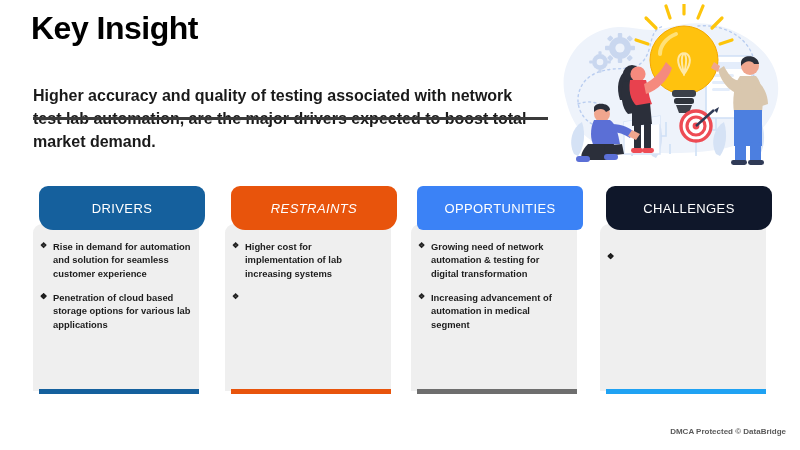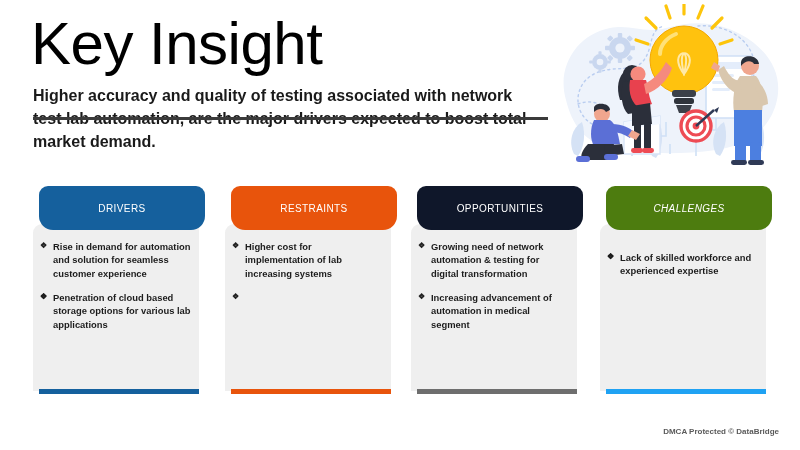--- a/index.html
+++ b/index.html
@@ -7,21 +7,21 @@
     width: 800px; height: 450px;
     background: #ffffff;
     font-family: "Liberation Sans", sans-serif;
     overflow: hidden;
   }
   .slide { position: relative; width: 800px; height: 450px; background: #fff; }
 
   
   .title {
     position: absolute; left: 31px; top: 12px;
-    font-size: 60px; font-weight: 400; color: #000;
+    font-size: 32px; font-weight: 700; color: #000;
     letter-spacing: -0.5px; line-height: 1.05;
   }
   .subtitle {
     position: absolute; left: 33px; top: 84px; width: 505px;
     font-size: 16px; font-weight: 700; color: #1a1a1a;
     line-height: 1.45;
   }
   .divider {
     position: absolute; left: 33px; top: 117px;
     width: 515px; height: 3px; background: #3b3b3b;
@@ -31,21 +31,21 @@
   .art { position: absolute; left: 548px; top: 4px; width: 250px; height: 172px; }
   .art svg { display: block; width: 250px; height: 172px; }
 
   
   .cards { position: absolute; left: 0; top: 186px; width: 800px; height: 215px; }
   .card { position: absolute; top: 0; width: 172px; height: 212px; }
   .card-head {
     position: absolute; left: 6px; top: 0; width: 166px; height: 44px;
     border-radius: 9px 9px 14px 14px;
     display: flex; align-items: center; justify-content: center;
-    color: #ffffff; font-size: 10px; letter-spacing: 0.4px;
+    color: #ffffff; font-size: 13px; letter-spacing: 0.4px;
     font-weight: 400; z-index: 2;
   }
   .card-body {
     position: absolute; left: 0; top: 38px; width: 166px; height: 167px;
     background: #efefef; border-radius: 9px 0 0 0; z-index: 1;
     padding: 16px 8px 4px 7px;
   }
   .card-bar {
     position: absolute; left: 6px; top: 203px; width: 160px; height: 5px; z-index: 3;
   }
@@ -53,21 +53,21 @@
   ul.bullets li {
     position: relative; padding-left: 13px; margin-bottom: 11px;
     font-size: 9.4px; line-height: 1.42; color: #1c1c1c; font-weight: 600;
   }
   ul.bullets li .dia {
     position: absolute; left: 0; top: 0px; font-size: 8px; color: #1c1c1c;
   }
 
   
   .footer {
-    position: absolute; right: 21px; bottom: 14px;
+    position: absolute; right: 14px; bottom: 14px;
     font-size: 8px; color: #5a5a5a; font-weight: 600;
   }
 </style>
 </head>
 <body>
 
 <div class="slide">
 
   <div class="title">Key Insight</div>
   <div class="subtitle">Higher accuracy and quality of testing associated with network test lab automation, are the major drivers expected to boost total market demand.</div>
@@ -238,43 +238,43 @@
       <div class="card-bar" style="background:#15609D;"></div>
     </div>
 
     <div class="card" style="left:225px;">
       <div class="card-body">
         <ul class="bullets">
           <li><span class="dia">❖</span><span>Higher cost for implementation of lab increasing systems</span></li>
           <li><span class="dia">❖</span></li>
         </ul>
       </div>
-      <div class="card-head" style="background:#E8540C;">RESTRAINTS</div>
+      <div class="card-head" style="background:#E8540C;font-style:italic;">RESTRAINTS</div>
       <div class="card-bar" style="background:#E8540C;"></div>
     </div>
 
     <div class="card" style="left:411px;">
       <div class="card-body">
         <ul class="bullets">
           <li><span class="dia">❖</span><span>Growing need of network automation &amp; testing for digital transformation</span></li>
           <li><span class="dia">❖</span><span>Increasing advancement of automation in medical segment</span></li>
         </ul>
       </div>
-      <div class="card-head" style="background:#0f172a;">OPPORTUNITIES</div>
+      <div class="card-head" style="background:#3b82f6;border-radius:6px;">OPPORTUNITIES</div>
       <div class="card-bar" style="background:#6E6E6E;"></div>
     </div>
 
     <div class="card" style="left:600px;">
       <div class="card-body">
         <ul class="bullets">
           <li><span class="dia">❖</span></li>
-          <li><span class="dia">❖</span><span>Lack of skilled workforce and experienced expertise</span></li>
-        </ul>
-      </div>
-      <div class="card-head" style="background:#4d7c0f;font-style:italic;">CHALLENGES</div>
+          <li><span class="dia">❖</span></li>
+        </ul>
+      </div>
+      <div class="card-head" style="background:#0f172a;">CHALLENGES</div>
       <div class="card-bar" style="background:#1FA2F3;"></div>
     </div>
 
   </div>
 
   <div class="footer">DMCA Protected © DataBridge</div>
 
 </div>
 
 </body></html>

